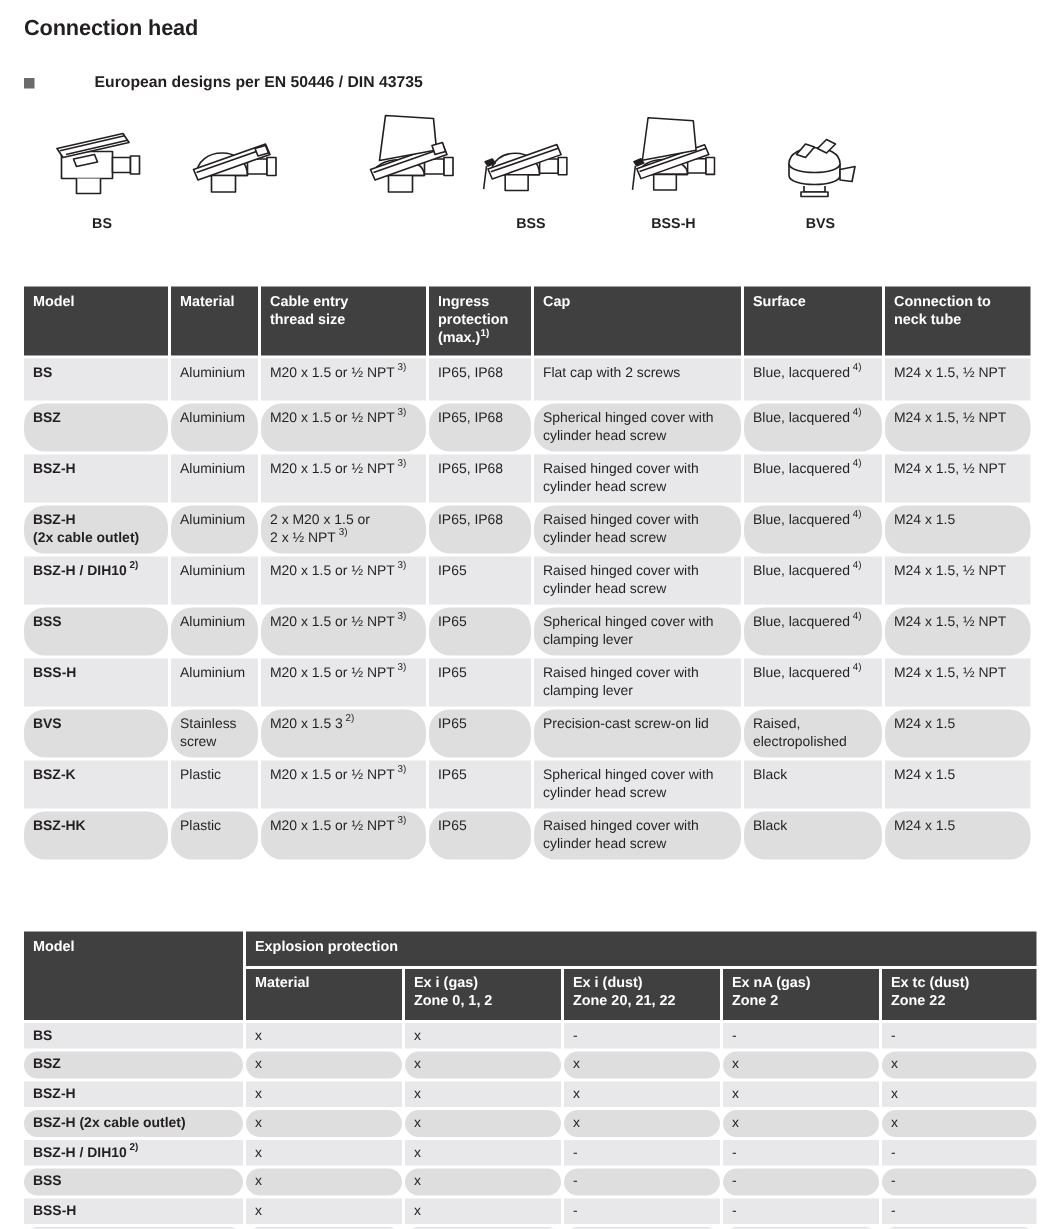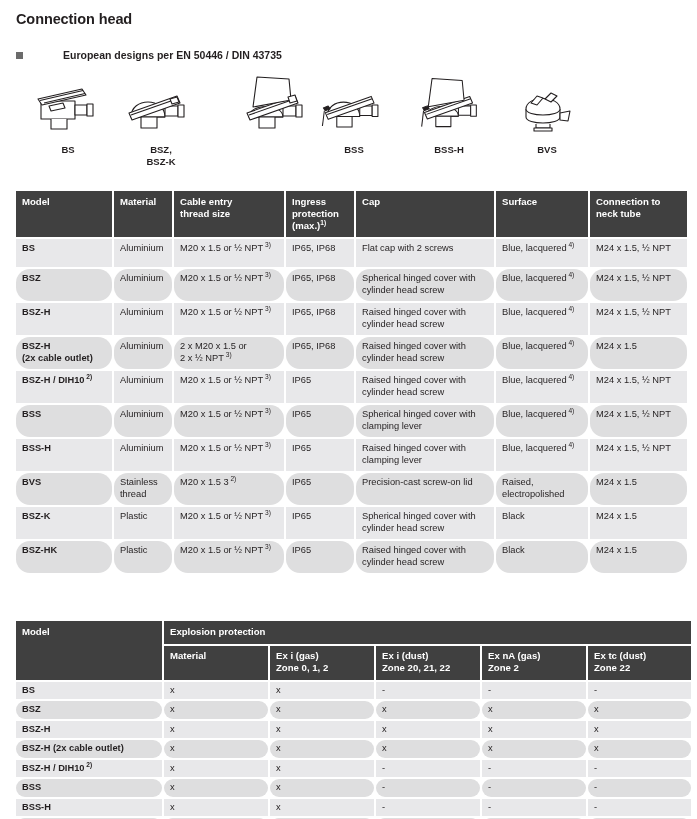--- a/index.html
+++ b/index.html
@@ -151,22 +151,20 @@
             <path d="M50 31 L63 31 L63 41 L50 41 Z"></path>
             <path d="M63 30 L69 30 L69 42 L63 42 Z"></path>
             <path d="M26 42 L26 53 L42 53 L42 42"></path>
             <path d="M16 42 L50 42"></path>
             <path d="M14 38 L62 21 L65 28 L17 45 Z"></path>
             <path d="M16 40 L63 23.5"></path>
             <path d="M55 24 L62 22 L64 27 L57 29 Z"></path>
           </g>
         </svg>
       </div>
-      <div class="cap">BSZ,
-BSZ-K</div>
     </div>
 
     <div class="fig" style="left:188px; width:146px;">
       <div class="art">
         <svg width="108" height="62" viewBox="0 0 108 62">
           <g fill="#fff" stroke="#231f20" stroke-width="1.1" stroke-linejoin="round">
             <path d="M28 44 C28 30, 62 30, 62 44 Z"></path>
             <path d="M62 33 L75 33 L75 43 L62 43 Z"></path>
             <path d="M75 32 L81 32 L81 44 L75 44 Z"></path>
             <path d="M38 44 L38 55 L54 55 L54 44"></path>
@@ -326,21 +324,21 @@
           <td class="model" style="white-space: pre-line;">BSS-H</td>
           <td style="white-space: pre-line;">Aluminium</td>
           <td style="white-space: pre-line;">M20 x 1.5 or ½ NPT<sup> 3)</sup></td>
           <td style="white-space: pre-line;">IP65</td>
           <td style="white-space: pre-line;">Raised hinged cover with clamping lever</td>
           <td style="white-space: pre-line;">Blue, lacquered<sup> 4)</sup></td>
           <td style="white-space: pre-line;">M24 x 1.5, ½ NPT</td>
         </tr>
         <tr class="alt">
           <td class="model" style="white-space: pre-line;">BVS</td>
-          <td style="white-space: pre-line;">Stainless thread</td>
+          <td style="white-space: pre-line;">Stainless screw</td>
           <td style="white-space: pre-line;">M20 x 1.5 3<sup> 2)</sup></td>
           <td style="white-space: pre-line;">IP65</td>
           <td style="white-space: pre-line;">Precision-cast screw-on lid</td>
           <td style="white-space: pre-line;">Raised, electropolished</td>
           <td style="white-space: pre-line;">M24 x 1.5</td>
         </tr>
         <tr>
           <td class="model" style="white-space: pre-line;">BSZ-K</td>
           <td style="white-space: pre-line;">Plastic</td>
           <td style="white-space: pre-line;">M20 x 1.5 or ½ NPT<sup> 3)</sup></td>

